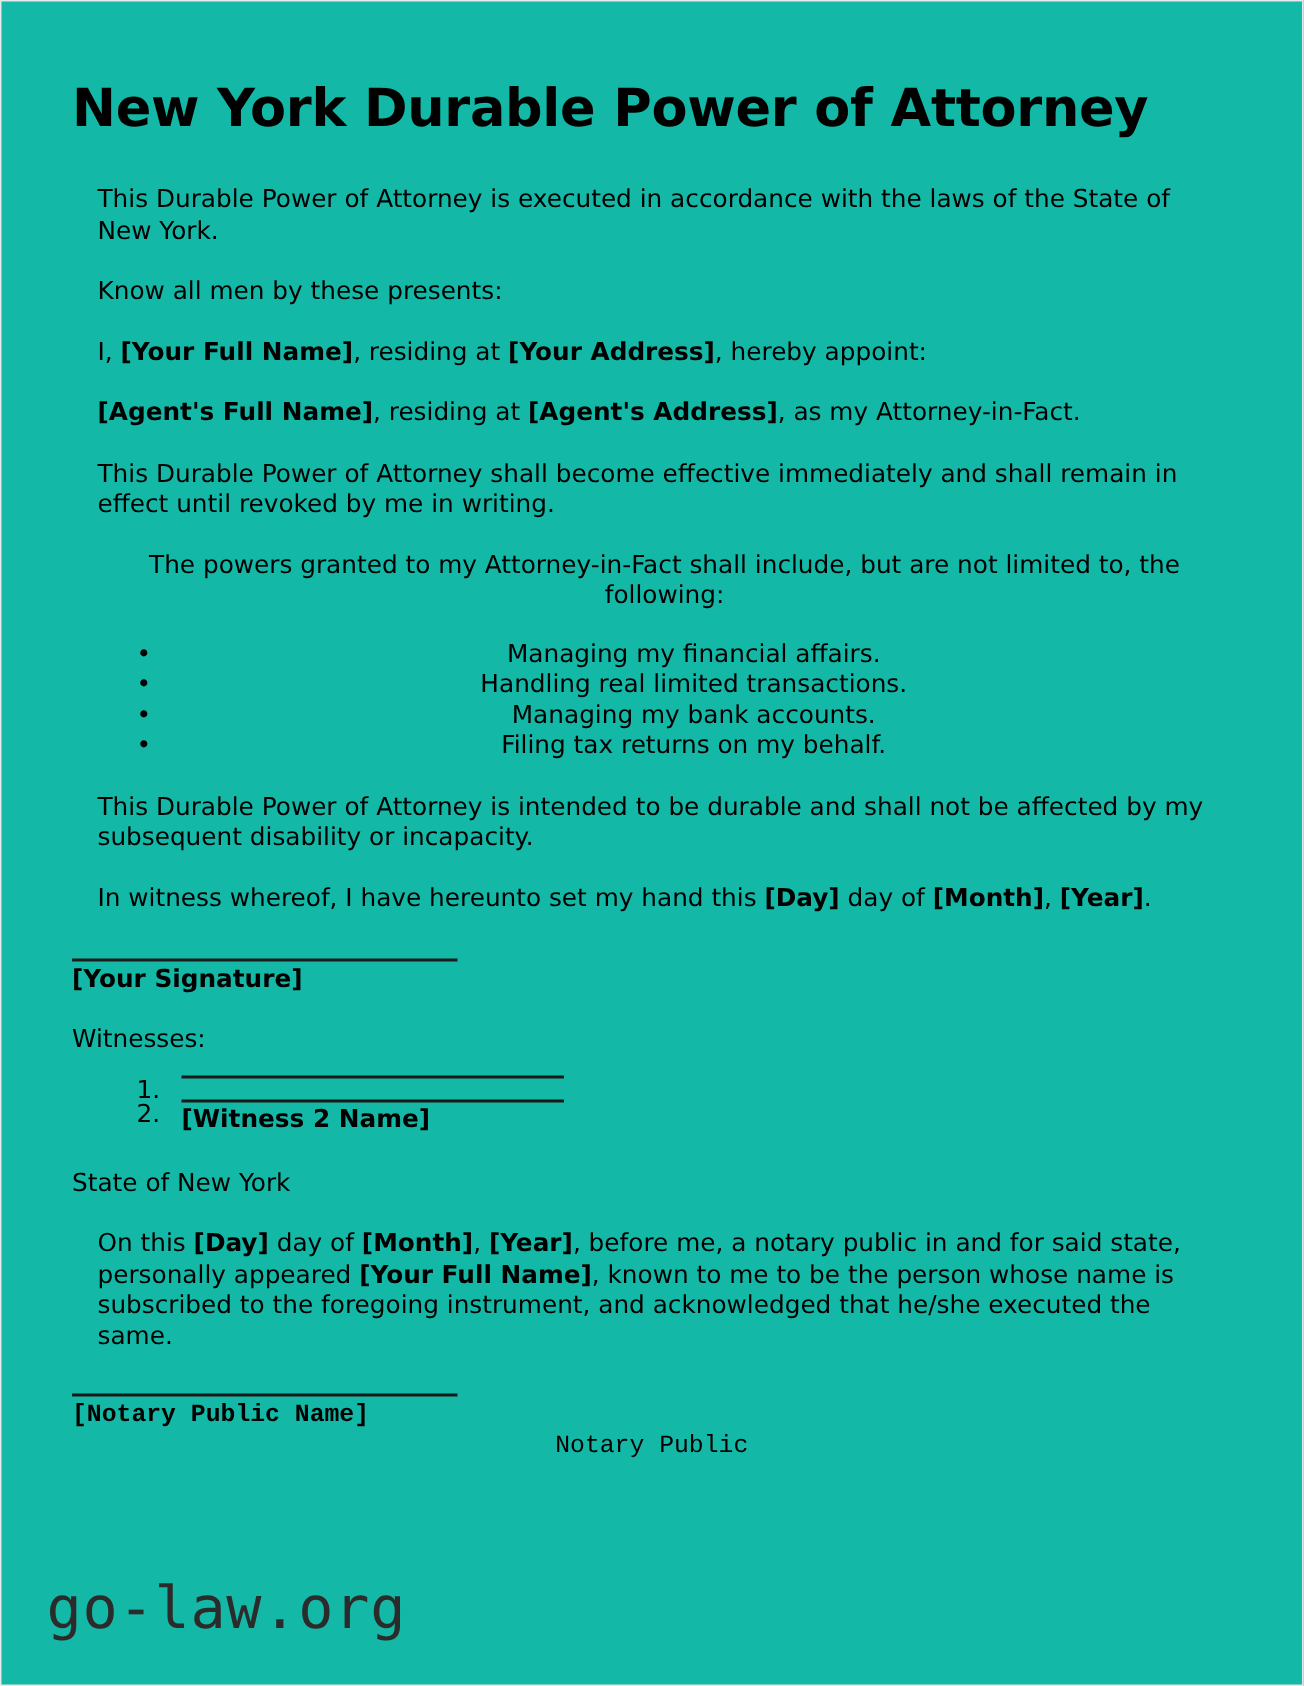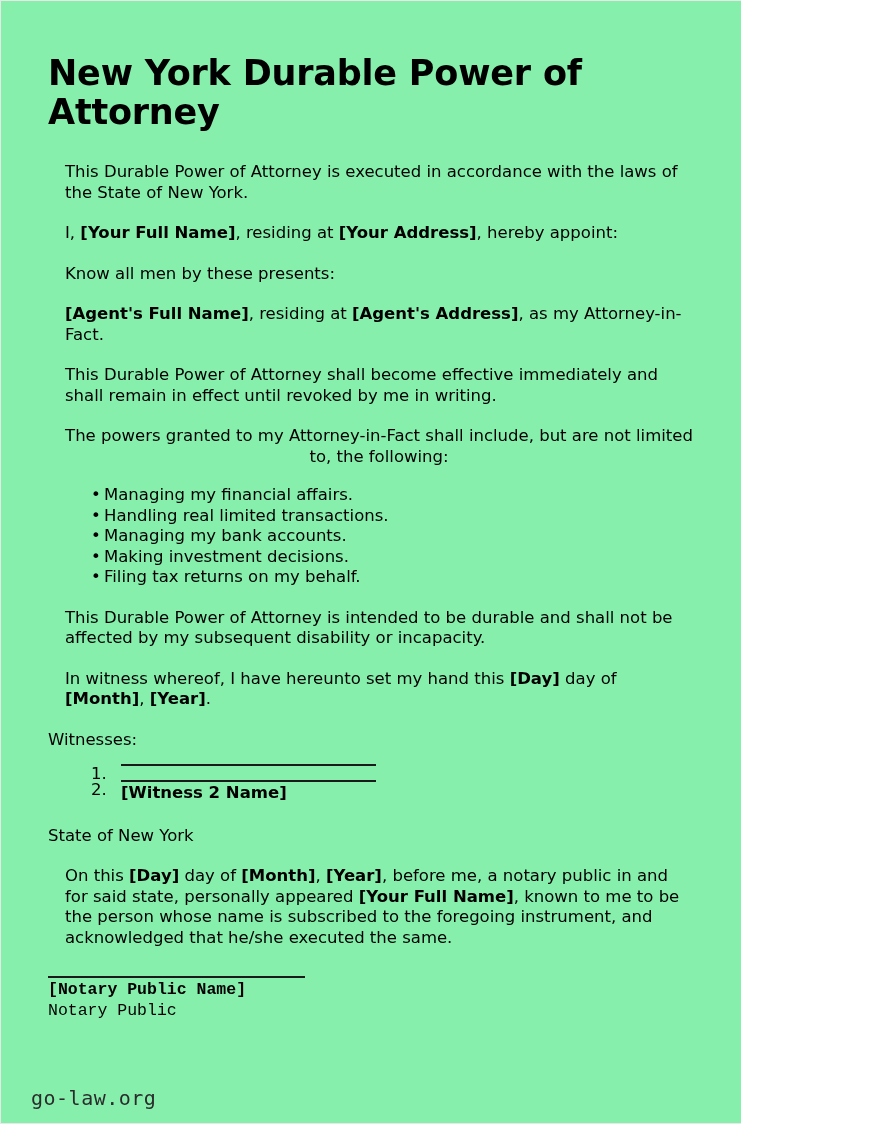--- a/index.html
+++ b/index.html
@@ -7,23 +7,23 @@
     margin: 0;
     padding: 0;
     background: #ffffff;
   }
   body {
     font-family: "DejaVu Sans", sans-serif;
     color: #000000;
   }
   .page {
     position: relative;
-    width: 741px;
+    width: 869px;
     min-height: 1124px;
-    background: #86efac;
+    background: #14b8a6;
     box-sizing: border-box;
     padding: 0;
     overflow: hidden;
   }
   .page-edge {
     position: absolute;
     top: 0;
     left: 0;
     width: 869px;
     height: 1124px;
@@ -55,20 +55,21 @@
     margin-bottom: 18px;
     text-align: center;
   }
   b, strong {
     font-weight: bold;
   }
   ul.powers {
     margin: 0 0 20px 0;
     padding: 0 0 0 43px;
     list-style: none;
+    text-align: center;
   }
   ul.powers li {
     font-size: 16.5px;
     line-height: 20.5px;
     position: relative;
     padding-left: 13px;
     margin: 0;
   }
   ul.powers li::before {
     content: "\2022";
@@ -90,20 +91,21 @@
   .sig-name {
     font-size: 16.5px;
     line-height: 20.5px;
     font-weight: bold;
     margin: 0;
   }
   .sig-role {
     font-size: 16.5px;
     line-height: 20.5px;
     margin: 0;
+    text-align: center;
   }
   p.witness-head {
     font-size: 16.5px;
     line-height: 20.5px;
     margin: 19px 0 8px 0;
   }
   ol.witnesses {
     margin: 0 0 22px 0;
     padding: 0 0 0 43px;
     list-style: none;
@@ -142,63 +144,66 @@
   .venue div {
     margin: 0;
   }
   .notary-block {
     margin-top: 28px;
     font-family: Liberation Mono, monospace;
   }
   .footer-mark {
     position: absolute;
     left: 31px;
-    bottom: 9px;
+    bottom: 34px;
     font-family: "DejaVu Sans Mono", monospace;
-    font-size: 20px;
+    font-size: 39px;
     line-height: 34px;
     color: #2b2b2b;
     letter-spacing: 0.5px;
     white-space: nowrap;
   }
 </style>
 </head>
 <body>
 
 <div class="page">
   <div class="page-edge"></div>
 
   <div class="content">
 
     <h1 class="doc-title">New York Durable Power of Attorney</h1>
 
     <p class="para"><span>This Durable Power of Attorney is executed in accordance with the laws of the State of New York.</span></p>
 
+    <p class="para"><span>Know all men by these presents:</span></p>
+
     <p class="para"><span>I, </span><b>[Your Full Name]</b><span>, residing at </span><b>[Your Address]</b><span>, hereby appoint:</span></p>
-
-    <p class="para"><span>Know all men by these presents:</span></p>
 
     <p class="para"><b>[Agent's Full Name]</b><span>, residing at </span><b>[Agent's Address]</b><span>, as my Attorney-in-Fact.</span></p>
 
     <p class="para"><span>This Durable Power of Attorney shall become effective immediately and shall remain in effect until revoked by me in writing.</span></p>
 
     <p class="para tight"><span>The powers granted to my Attorney-in-Fact shall include, but are not limited to, the following:</span></p>
 
     <ul class="powers">
         <li>Managing my financial affairs.</li>
         <li>Handling real limited transactions.</li>
         <li>Managing my bank accounts.</li>
-        <li>Making investment decisions.</li>
         <li>Filing tax returns on my behalf.</li>
       </ul>
 
     <p class="para"><span>This Durable Power of Attorney is intended to be durable and shall not be affected by my subsequent disability or incapacity.</span></p>
 
     <p class="para"><span>In witness whereof, I have hereunto set my hand this </span><b>[Day]</b><span> day of </span><b>[Month]</b><span>, </span><b>[Year]</b><span>.</span></p>
 
+    <div class="sig-block">
+      <div class="sig-rule"></div>
+      <div class="sig-name">[Your Signature]</div>
+    </div>
 
     <p class="witness-head">Witnesses:</p>
 
     <ol class="witnesses">
         <li>
           <div class="wit-rule"></div>
         </li>
         <li>
           <div class="wit-rule"></div>
           <div class="wit-name">[Witness 2 Name]</div>

